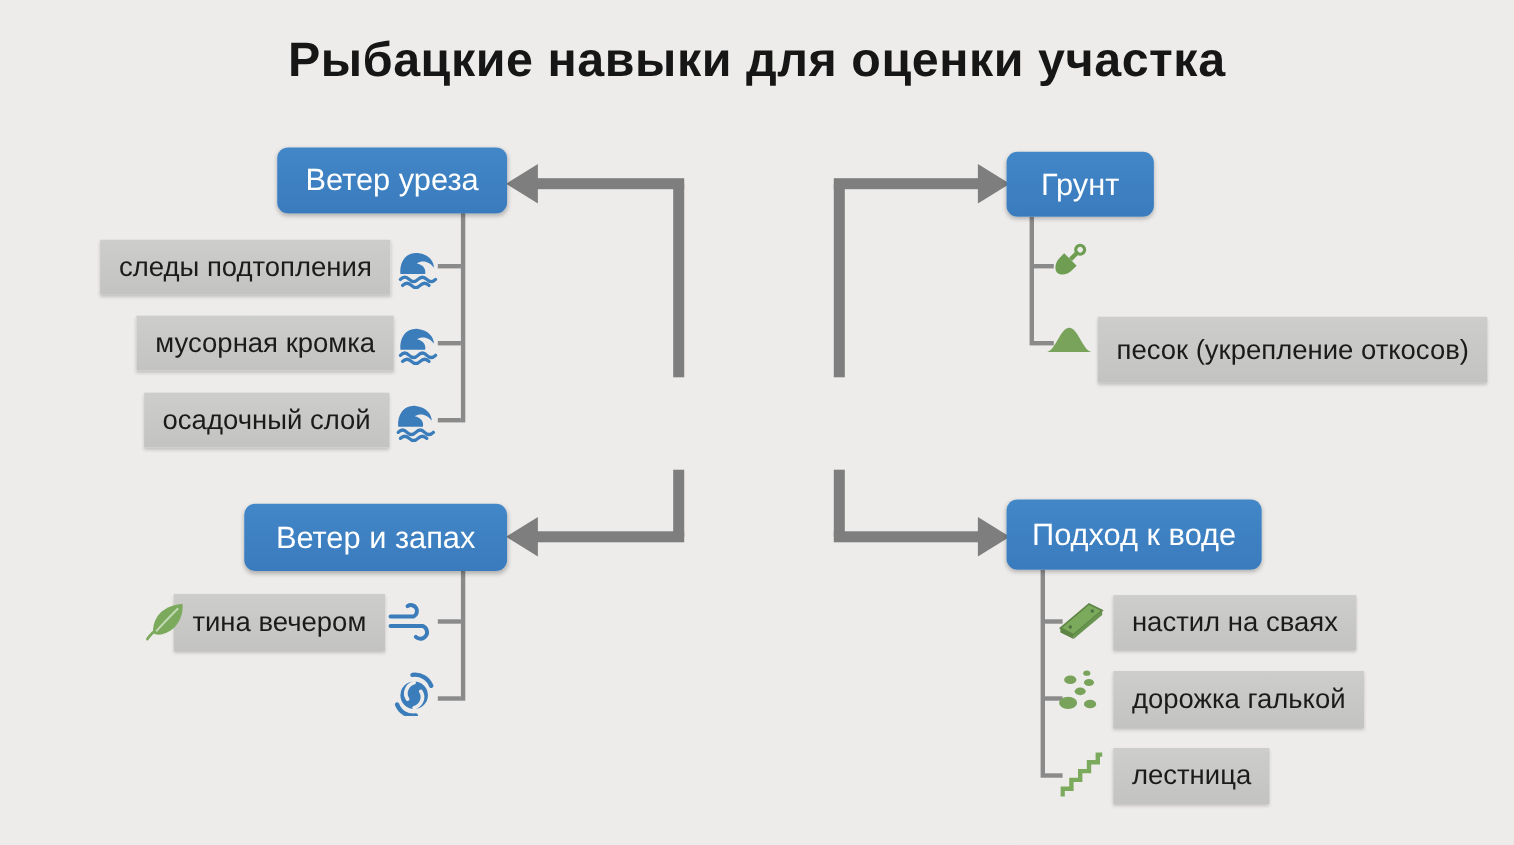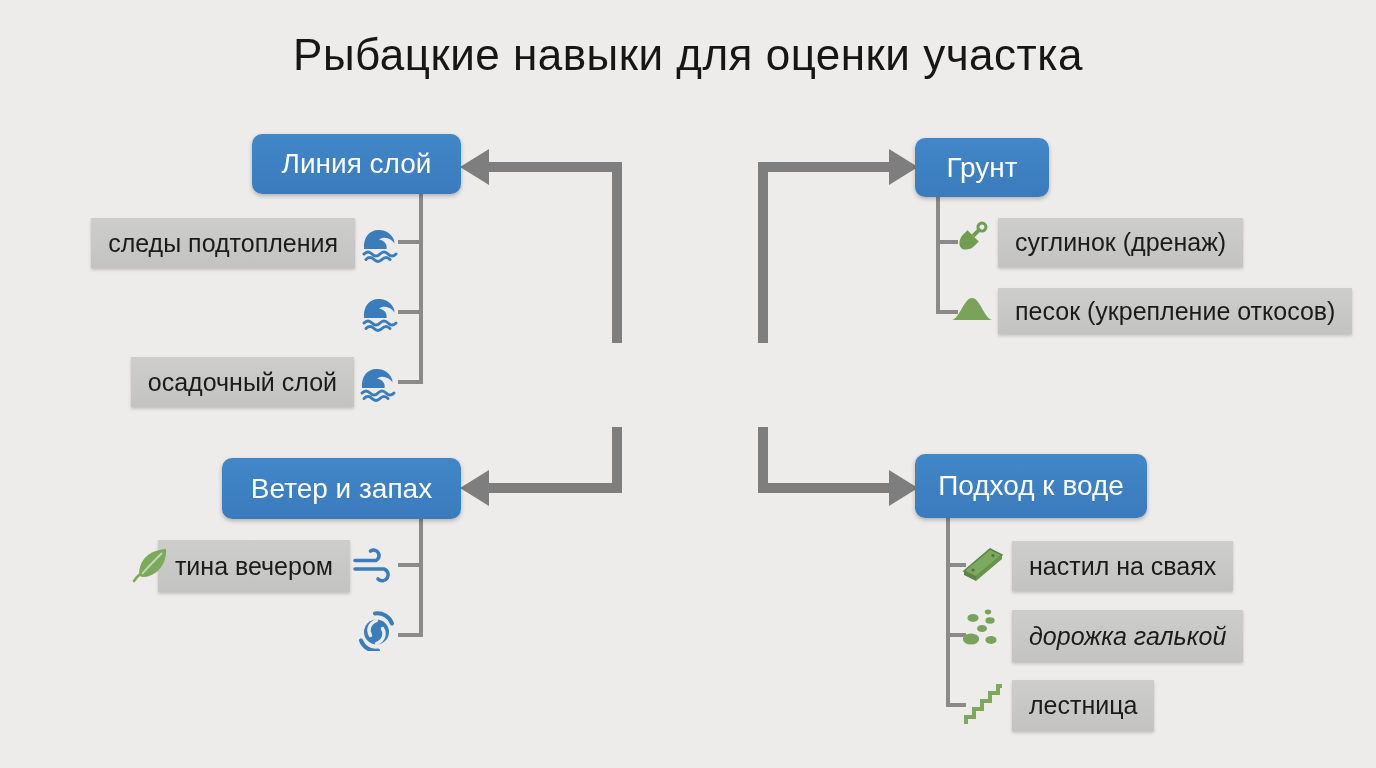--- a/index.html
+++ b/index.html
@@ -1,20 +1,20 @@
 <!DOCTYPE html>
 <html><head>
 <meta charset="utf-8">
 <style>
   html,body{margin:0;padding:0;}
   body{font-family:"Liberation Sans", sans-serif; background:#e4e2df;}
   #canvas{position:relative;width:1376px;height:768px;background:#edecea;overflow:hidden;}
 
   .title{position:absolute;left:0;top:30px;width:1376px;text-align:center;
-         font-size:44px;font-weight:400;color:#161616;letter-spacing:0.5px;}
+         font-size:44px;font-weight:700;color:#161616;letter-spacing:0.5px;}
 
   
   .cline{position:absolute;background:#7e7e7e;}
   .arrow-l{position:absolute;width:0;height:0;border-top:18px solid transparent;
            border-bottom:18px solid transparent;border-right:29px solid #7e7e7e;}
   .arrow-r{position:absolute;width:0;height:0;border-top:18px solid transparent;
            border-bottom:18px solid transparent;border-left:29px solid #7e7e7e;}
 
   
   .tline{position:absolute;background:#8a8a8a;}
@@ -60,46 +60,46 @@
   <div class="tline" style="left:936px;top:197px;width:4px;height:117px;"></div>
   <div class="tline" style="left:940px;top:240px;width:18px;height:4px;"></div>
   <div class="tline" style="left:940px;top:310px;width:18px;height:4px;"></div>
 
   <div class="tline" style="left:946px;top:518px;width:4px;height:189px;"></div>
   <div class="tline" style="left:950px;top:563px;width:16px;height:4px;"></div>
   <div class="tline" style="left:950px;top:633px;width:16px;height:4px;"></div>
   <div class="tline" style="left:950px;top:703px;width:16px;height:4px;"></div>
 
 
-  <div class="box-blue" style="left:252px;top:134px;width:209px;height:60px;">Линия слой</div>
+  <div class="box-blue" style="left:252px;top:134px;width:209px;height:60px;">Ветер уреза</div>
   <div class="box-blue" style="left:915px;top:138px;width:134px;height:59px;">Грунт</div>
   <div class="box-blue" style="left:222px;top:458px;width:239px;height:61px;">Ветер и запах</div>
   <div class="box-blue" style="left:915px;top:454px;width:232px;height:64px;">Подход к воде</div>
 
   <div class="box-gray" style="right:1021px;top:218px;height:50px;">следы подтопления</div>
+  <div class="box-gray" style="right:1018px;top:287px;height:50px;">мусорная кромка</div>
   <div class="box-gray" style="right:1022px;top:357px;height:50px;">осадочный слой</div>
 
   <svg class="icon" style="left:361px;top:226px;" width="38" height="37" viewBox="0 0 38 37">
     <path d="M3 23 C2 11 9 3 19 4 C28 5 33.5 11 33.5 17.5 C30 12 23 10 18 13.5 C23.5 14.5 26.5 18.5 25.5 23 Z" fill="#3b7cba"></path>
     <path d="M3 28 q4 -4 8 0 t8 0 t8 0 t8 0" stroke="#3b7cba" stroke-width="3" fill="none" stroke-linecap="round"></path>
     <path d="M5 33.5 q4 -4 8 0 t8 0 t8 0" stroke="#3b7cba" stroke-width="3" fill="none" stroke-linecap="round"></path>
   </svg>
   <svg class="icon" style="left:361px;top:295px;" width="38" height="37" viewBox="0 0 38 37">
     <path d="M3 23 C2 11 9 3 19 4 C28 5 33.5 11 33.5 17.5 C30 12 23 10 18 13.5 C23.5 14.5 26.5 18.5 25.5 23 Z" fill="#3b7cba"></path>
     <path d="M3 28 q4 -4 8 0 t8 0 t8 0 t8 0" stroke="#3b7cba" stroke-width="3" fill="none" stroke-linecap="round"></path>
     <path d="M5 33.5 q4 -4 8 0 t8 0 t8 0" stroke="#3b7cba" stroke-width="3" fill="none" stroke-linecap="round"></path>
   </svg>
   <svg class="icon" style="left:359px;top:365px;" width="38" height="37" viewBox="0 0 38 37">
     <path d="M3 23 C2 11 9 3 19 4 C28 5 33.5 11 33.5 17.5 C30 12 23 10 18 13.5 C23.5 14.5 26.5 18.5 25.5 23 Z" fill="#3b7cba"></path>
     <path d="M3 28 q4 -4 8 0 t8 0 t8 0 t8 0" stroke="#3b7cba" stroke-width="3" fill="none" stroke-linecap="round"></path>
     <path d="M5 33.5 q4 -4 8 0 t8 0 t8 0" stroke="#3b7cba" stroke-width="3" fill="none" stroke-linecap="round"></path>
   </svg>
 
-  <div class="box-gray" style="left:998px;top:218px;height:49px;">суглинок (дренаж)</div>
-  <div class="box-gray" style="left:998px;top:288px;height:46px;">песок (укрепление откосов)</div>
+  <div class="box-gray" style="left:998px;top:288px;height:60px;">песок (укрепление откосов)</div>
 
   <svg class="icon" style="left:950px;top:217px;" width="42" height="42" viewBox="0 0 42 42">
     <g transform="rotate(45 21 21)">
       <circle cx="21" cy="5.5" r="4" fill="none" stroke="#6f9d52" stroke-width="3"></circle>
       <rect x="19" y="8" width="4" height="10" fill="#6f9d52"></rect>
       <path d="M13 18 h16 v6 c0 6.5 -4.5 11 -8 11 s-8 -4.5 -8 -11 z" fill="#6f9d52"></path>
     </g>
   </svg>
   <svg class="icon" style="left:950px;top:292px;" width="44" height="30" viewBox="0 0 44 30">
     <path d="M2 28 C10 26 14 6 22 6 C30 6 34 26 42 28 Z" fill="#79a35a"></path>
@@ -118,21 +118,21 @@
   </svg>
   <svg class="icon" style="left:356px;top:611px;" width="40" height="40" viewBox="0 0 40 40">
     <circle cx="20.5" cy="21" r="12.5" fill="#3b7cba"></circle>
     <path d="M20.5 9.5 C13.5 12 11 19 14.5 24.5" stroke="#edecea" stroke-width="3.4" fill="none" stroke-linecap="round"></path>
     <path d="M20.5 32.5 C27.5 30 30 23 26.5 17.5" stroke="#edecea" stroke-width="3.4" fill="none" stroke-linecap="round"></path>
     <path d="M19 2.5 C26.5 1.5 33.5 5.5 36 12.5" stroke="#3b7cba" stroke-width="4" fill="none" stroke-linecap="round"></path>
     <path d="M22 39.5 C14.5 40.5 7.5 36.5 5 29.5" stroke="#3b7cba" stroke-width="4" fill="none" stroke-linecap="round"></path>
   </svg>
 
   <div class="box-gray" style="left:1012px;top:541px;height:50px;">настил на сваях</div>
-  <div class="box-gray" style="left:1012px;top:610px;height:52px;font-style:italic;">дорожка галькой</div>
+  <div class="box-gray" style="left:1012px;top:610px;height:52px;">дорожка галькой</div>
   <div class="box-gray" style="left:1012px;top:680px;height:51px;">лестница</div>
 
   <svg class="icon" style="left:960px;top:543px;" width="46" height="42" viewBox="0 0 46 42">
     <path d="M4 28 L30 6 L42 12 L16 34 Z" fill="#7caa5d" stroke="#5d8445" stroke-width="1.5"></path>
     <path d="M4 28 L16 34 L16 38 L4 32 Z" fill="#5d8445"></path>
     <path d="M16 34 L42 12 L42 16 L16 38 Z" fill="#699450"></path>
     <circle cx="13" cy="27" r="1.6" fill="#4f7340"></circle>
     <circle cx="33" cy="12.5" r="1.6" fill="#4f7340"></circle>
   </svg>
   <svg class="icon" style="left:960px;top:606px;" width="44" height="46" viewBox="0 0 44 46">

